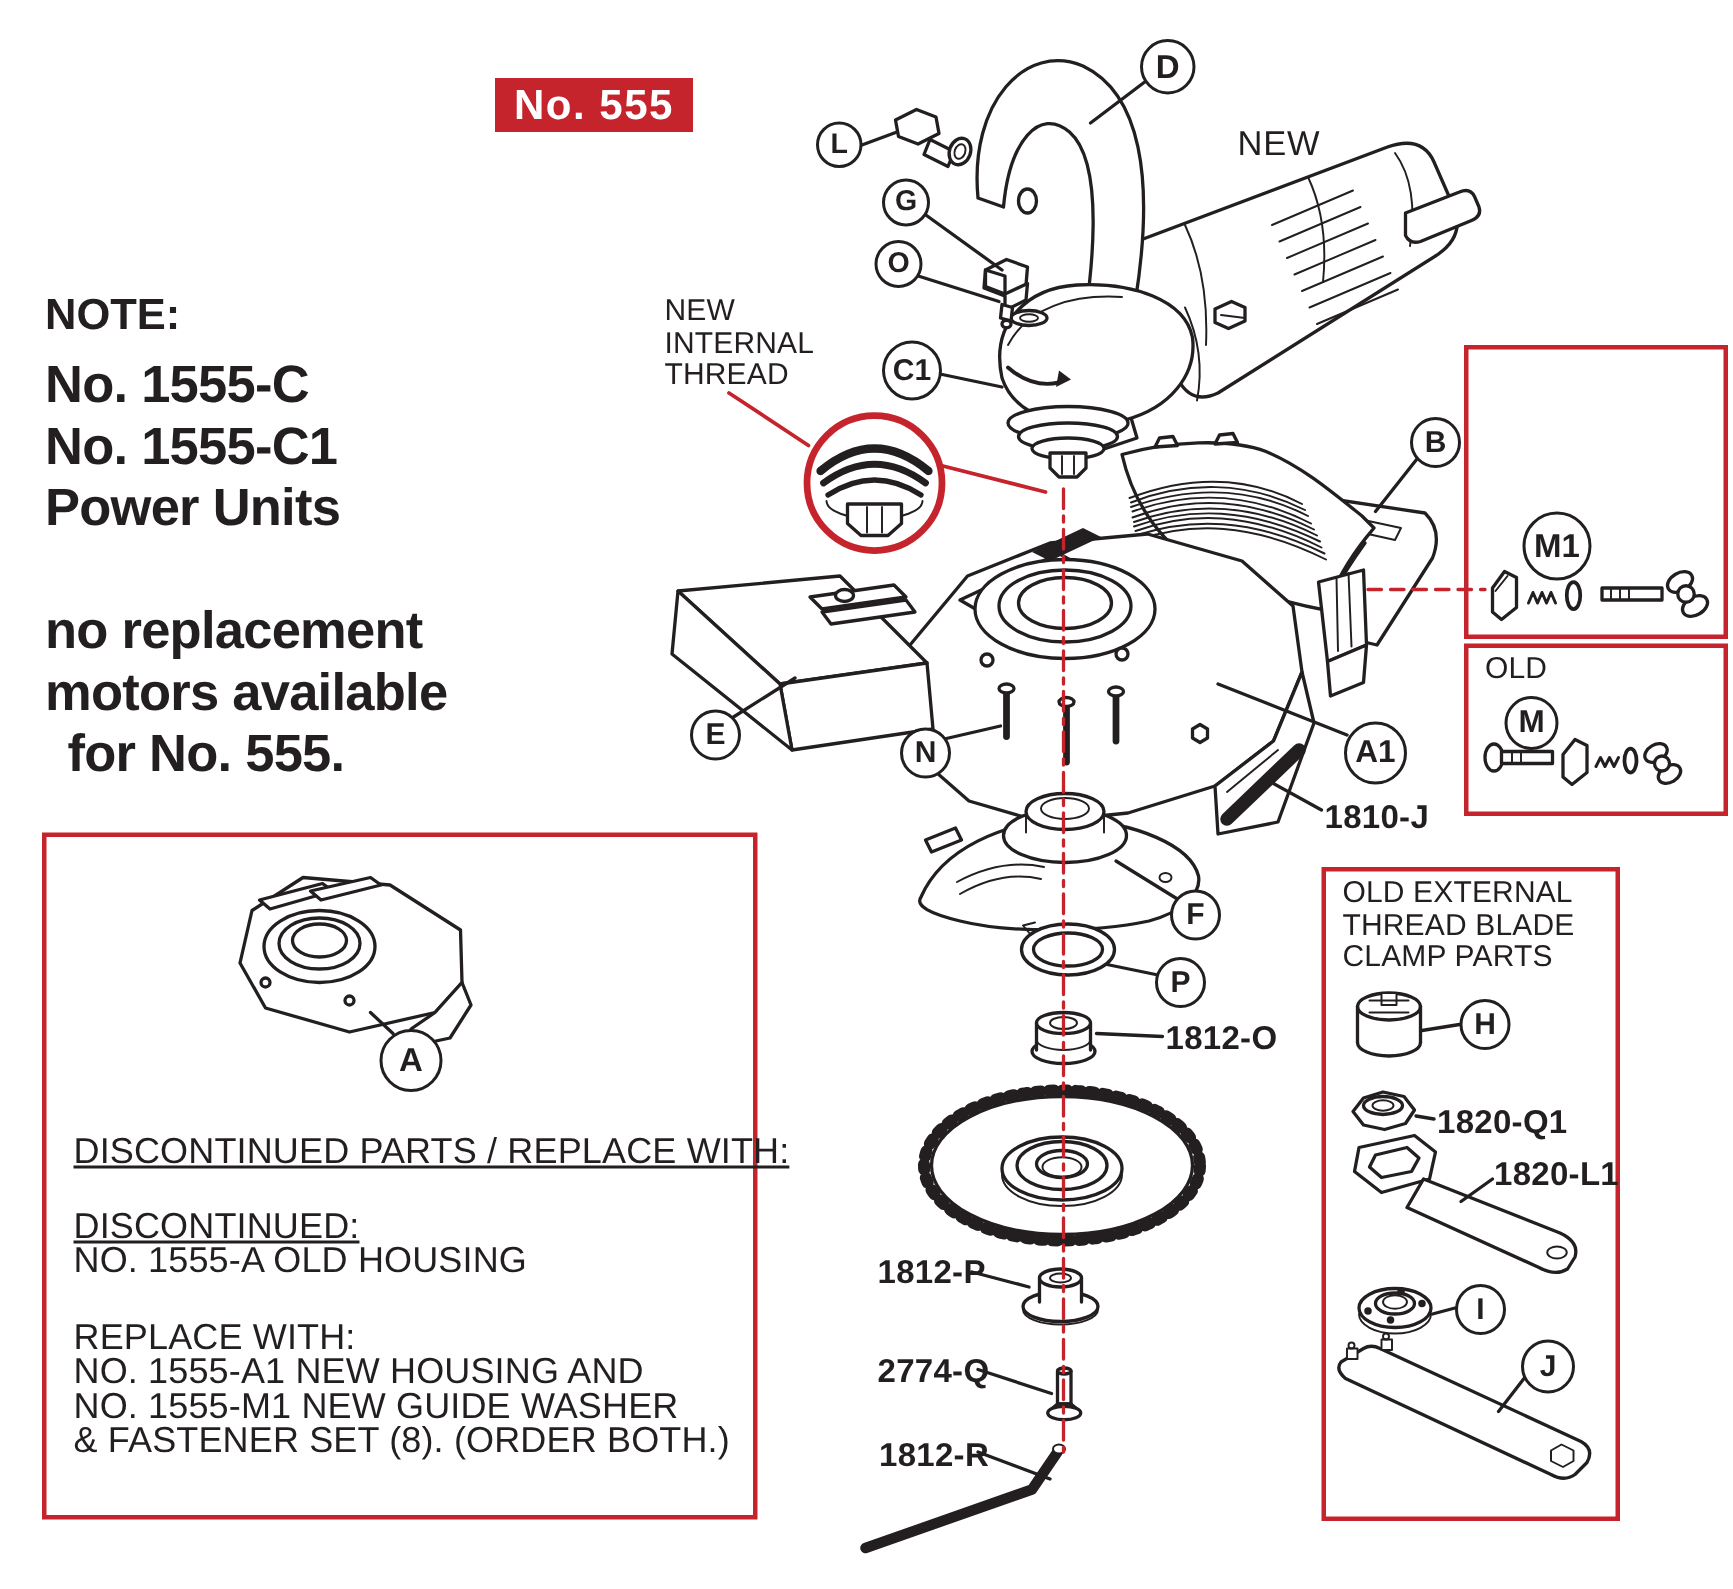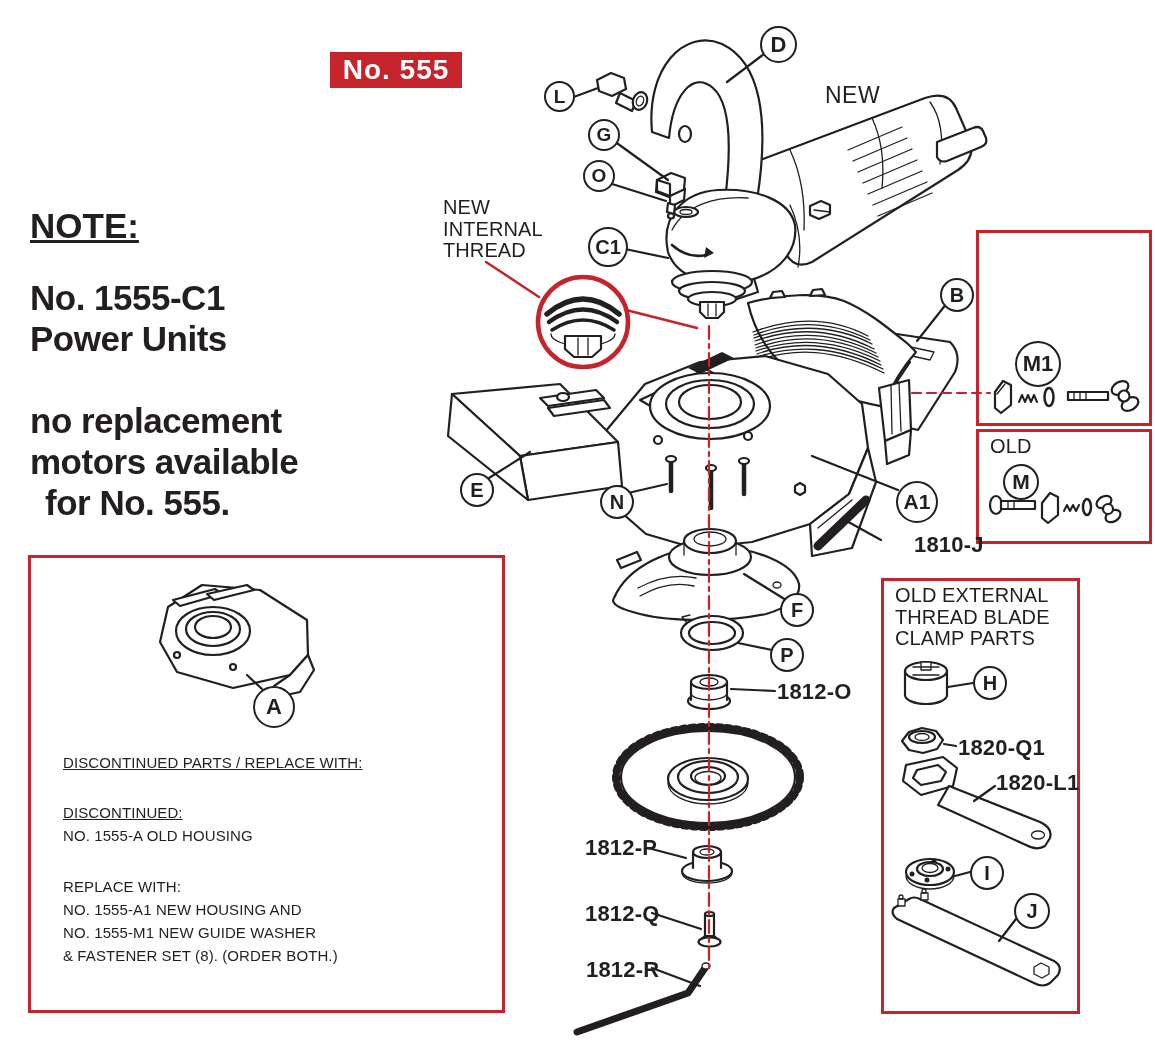--- a/index.html
+++ b/index.html
@@ -10,29 +10,29 @@
     stroke:#231f20;stroke-width:2.2;fill:none;stroke-linecap:round;stroke-linejoin:round;}
   .art .fw{fill:#fff;}
   .art .fi{fill:#231f20;stroke:none;}
   .art .thin{stroke-width:1.3;}
   .art .lead{stroke-width:1.7;}
   .art .thick{stroke-width:7;}
   .art .red{stroke:#c5242c;}
   .badge{position:absolute;left:330px;top:52px;width:132px;height:36px;background:#c5242c;
          color:#fff;font-weight:bold;font-size:28px;display:flex;align-items:center;
          justify-content:center;letter-spacing:1px;}
-  .note-h{position:absolute;left:30px;top:206px;font-size:35px;font-weight:bold;text-decoration:underline;}
+  .note-h{position:absolute;left:30px;top:194px;font-size:29px;font-weight:bold;}
   .note-l{position:absolute;left:30px;font-size:35px;font-weight:bold;letter-spacing:-0.5px;white-space:nowrap;}
   .smltxt{position:absolute;font-size:20px;line-height:21.5px;letter-spacing:0.1px;white-space:nowrap;}
   .newlbl{position:absolute;left:825px;top:82px;font-size:23px;letter-spacing:0.5px;}
   .co{position:absolute;display:flex;align-items:center;justify-content:center;background:#fff;
       border:2.5px solid #231f20;border-radius:50%;font-weight:bold;z-index:5;}
   .plabel{position:absolute;font-weight:bold;font-size:22px;letter-spacing:0.2px;white-space:nowrap;z-index:4;}
   .redbox{position:absolute;border:3.5px solid #c5242c;z-index:3;}
-  .bodytxt{position:absolute;left:63px;font-size:15px;letter-spacing:0.1px;white-space:nowrap;z-index:4;}
+  .bodytxt{position:absolute;left:49px;font-size:24px;letter-spacing:0.1px;white-space:nowrap;z-index:4;}
   .ul{text-decoration:underline;}
 </style>
 </head>
 <body>
 
 <div class="canvas">
 
   <svg class="art" width="1155" height="1059" viewBox="0 0 1155 1059">
 
     <g>
@@ -331,20 +331,21 @@
   </svg>
 
   <div class="redbox" style="left:28px;top:555px;width:471px;height:452px;"></div>
   <div class="redbox" style="left:976px;top:230px;width:170px;height:190px;"></div>
   <div class="redbox" style="left:976px;top:429px;width:170px;height:109px;"></div>
   <div class="redbox" style="left:881px;top:578px;width:193px;height:430px;"></div>
 
   <div class="badge">No. 555</div>
 
   <div class="note-h">NOTE:</div>
+  <div class="note-l" style="top:237px;">No. 1555-C</div>
   <div class="note-l" style="top:278px;">No. 1555-C1</div>
   <div class="note-l" style="top:319px;">Power Units</div>
   <div class="note-l" style="top:401px;">no replacement</div>
   <div class="note-l" style="top:442px;">motors available</div>
   <div class="note-l" style="top:483px;margin-left:15px;">for No. 555.</div>
 
   <div class="smltxt" style="left:443px;top:197px;">
     <div>NEW</div>
     <div>INTERNAL</div>
     <div>THREAD</div>
@@ -363,24 +364,24 @@
   <div class="co" style="left:896px;top:481px;width:38px;height:38px;font-size:21px;">A1</div>
   <div class="co" style="left:780px;top:593px;width:30px;height:30px;font-size:20px;">F</div>
   <div class="co" style="left:770px;top:638px;width:30px;height:30px;font-size:20px;">P</div>
   <div class="co" style="left:253px;top:686px;width:38px;height:38px;font-size:22px;">A</div>
   <div class="co" style="left:1015px;top:341px;width:42px;height:42px;font-size:22px;">M1</div>
   <div class="co" style="left:1003px;top:464px;width:32px;height:32px;font-size:21px;">M</div>
   <div class="co" style="left:973px;top:666px;width:30px;height:30px;font-size:20px;">H</div>
   <div class="co" style="left:970px;top:856px;width:30px;height:30px;font-size:20px;">I</div>
   <div class="co" style="left:1014px;top:893px;width:32px;height:32px;font-size:20px;">J</div>
 
-  <div class="plabel" style="left:914px;top:532px;">1810-J</div>
+  <div class="plabel" style="left:883px;top:532px;">1810-J</div>
   <div class="plabel" style="left:777px;top:679px;">1812-O</div>
   <div class="plabel" style="left:585px;top:835px;">1812-P</div>
-  <div class="plabel" style="left:585px;top:901px;">1812-Q</div>
+  <div class="plabel" style="left:585px;top:901px;">2774-Q</div>
   <div class="plabel" style="left:586px;top:957px;">1812-R</div>
   <div class="plabel" style="left:958px;top:735px;">1820-Q1</div>
   <div class="plabel" style="left:996px;top:770px;">1820-L1</div>
 
   <div class="smltxt" style="left:990px;top:436px;">OLD</div>
   <div class="smltxt" style="left:895px;top:585px;">
     <div>OLD EXTERNAL</div>
     <div>THREAD BLADE</div>
     <div>CLAMP PARTS</div>
   </div>

